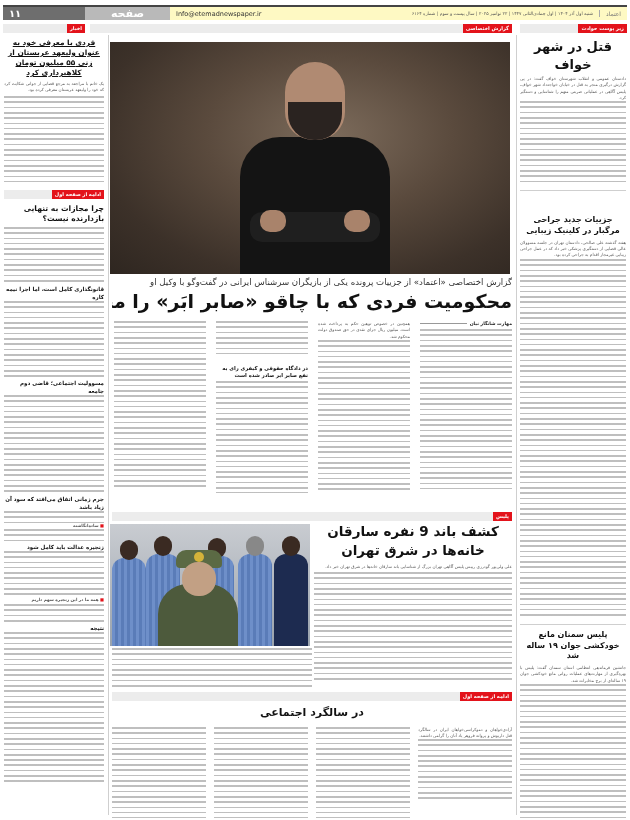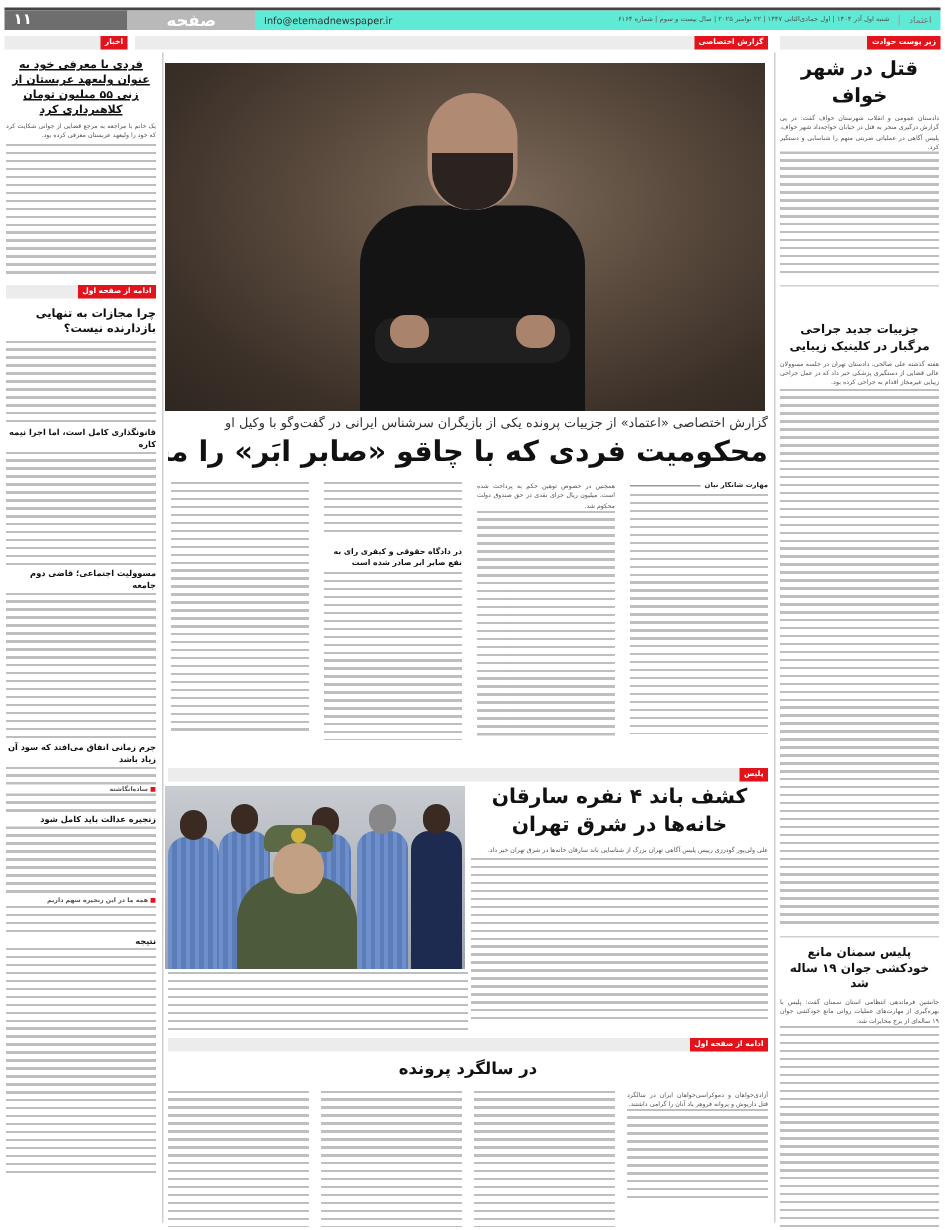--- a/index.html
+++ b/index.html
@@ -4,21 +4,21 @@
 <style>
   * { box-sizing: border-box; margin: 0; padding: 0; }
   html, body { width: 630px; height: 820px; background: #fff; overflow: hidden; }
   body { font-family: "DejaVu Sans", "Liberation Sans", sans-serif; color: #222; direction: rtl; position: relative; }
 
   
   .topline { position: absolute; top: 5px; left: 3px; right: 3px; height: 2px; background: #444; }
   .header { position: absolute; top: 7px; left: 3px; right: 3px; height: 13px; display: flex; direction: ltr; }
   .hdr-page { width: 82px; background: #6e6e6e; color: #fff; font-size: 10px; font-weight: bold; padding-left: 6px; line-height: 13px; }
   .hdr-section { width: 85px; background: #b9b9b9; color: #fff; font-size: 11px; font-weight: bold; text-align: center; line-height: 13px; }
-  .hdr-mid { flex: 1; background: #5eead4; display: flex; align-items: center; justify-content: space-between; padding: 0 6px; }
+  .hdr-mid { flex: 1; background: #fef9c3; display: flex; align-items: center; justify-content: space-between; padding: 0 6px; }
   .hdr-email { font-size: 6.5px; color: #333; }
   .hdr-date { font-size: 4.5px; color: #555; direction: rtl; }
   .hdr-logo { font-size: 6px; color: #777; margin-left: 6px; border-left: 1px solid #aaa; padding-left: 6px; }
 
   
   .tagrow { position: absolute; top: 24px; height: 9px; background: #ececec; }
   .tag { position: absolute; top: 0; right: 0; height: 9px; background: #e3131b; color: #fff; font-size: 5px; line-height: 9px; padding: 0 3px; font-weight: bold; white-space: nowrap; }
 
   .col { position: absolute; overflow: hidden; }
   .vline { position: absolute; width: 1px; background: #cfcfcf; }
@@ -156,33 +156,33 @@
   <div class="suspect" style="left:164px;height:92px;background:#1d2b50;">
       <div class="hd"></div>
     </div>
   <div class="officer">
     <div class="cap"></div>
       <div class="badge"></div>
       <div class="face"></div>
   </div>
 </div>
 <div class="col" style="left:314px;top:522px;width:198px;height:170px;">
-  <div class="h-bold" style="font-size:13.5px;line-height:19px;">کشف باند ۴ نفره سارقان خانه‌ها در شرق تهران</div>
+  <div class="h-bold" style="font-size:13.5px;line-height:19px;">کشف باند 9 نفره سارقان خانه‌ها در شرق تهران</div>
   <div class="body-text" style="margin-top:4px;">علی ولی‌پور گودرزی رییس پلیس آگاهی تهران بزرگ از شناسایی باند سارقان خانه‌ها در شرق تهران خبر داد.</div>
   <div class="lines" style="height:110px;margin-top:2px;"></div>
 </div>
 <div class="col" style="left:112px;top:648px;width:200px;height:44px;">
   <div class="lines" style="height:40px;"></div>
 </div>
 
 <div class="tagrow" style="left:112px;top:692px;width:400px;">
   <span class="tag">ادامه از صفحه اول</span>
 </div>
 <div class="col" style="left:112px;top:706px;width:400px;height:112px;">
-  <div class="h-bold" style="font-size:11px;">در سالگرد پرونده</div>
+  <div class="h-bold" style="font-size:11px;">در سالگرد اجتماعی</div>
   <div style="display:flex;gap:8px;margin-top:6px;direction:rtl;">
     <div style="flex:1;">
       <div class="body-text">آزادی‌خواهان و دموکراسی‌خواهان ایران در سالگرد قتل داریوش و پروانه فروهر یاد آنان را گرامی داشتند.</div>
       <div class="lines" style="height:62px;"></div>
     </div>
     <div style="flex:1;">
         <div class="lines" style="height:92px;"></div>
       </div>
     <div style="flex:1;">
         <div class="lines" style="height:92px;"></div>

